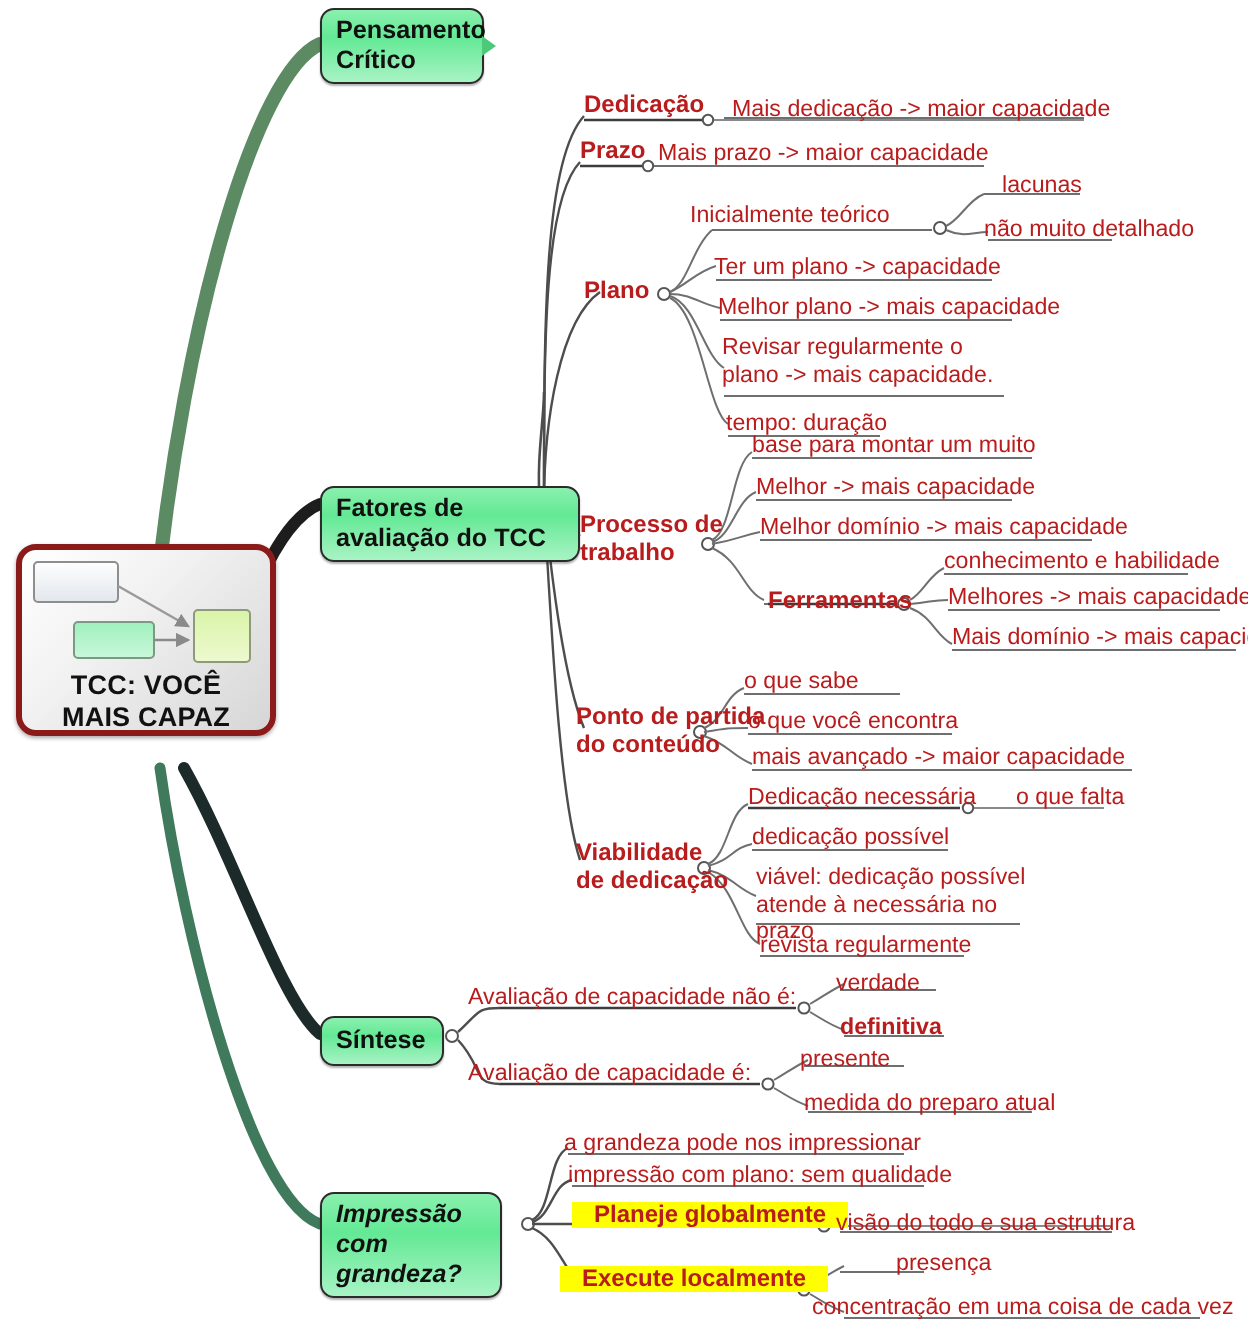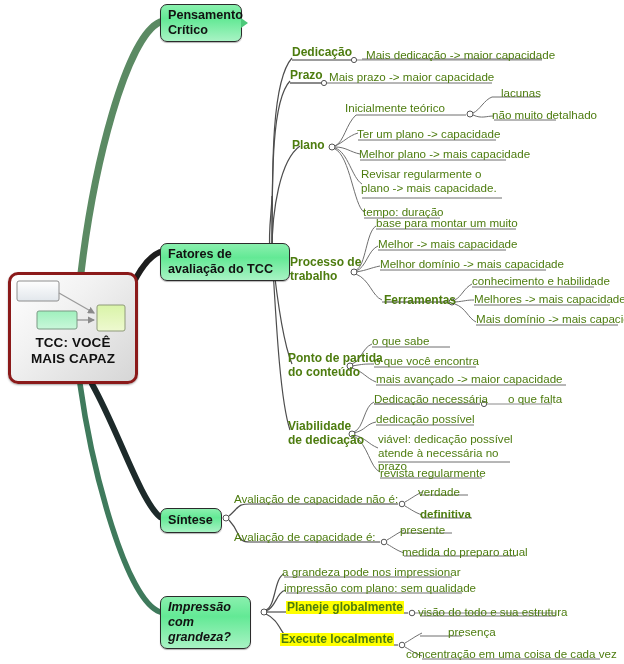--- a/index.html
+++ b/index.html
@@ -3,21 +3,21 @@
 <meta charset="utf-8">
 <style>
   html,body{margin:0;padding:0;background:#ffffff;}
   body{width:624px;height:664px;position:relative;overflow:hidden;
        font-family:"Liberation Sans","DejaVu Sans",sans-serif;}
   #map{position:absolute;left:0;top:0;width:624px;height:664px;}
   svg.wires{position:absolute;left:0;top:0;width:624px;height:664px;pointer-events:none;}
 
   
   .root{
-    position:absolute;left:8px;top:272px;width:130px;height:112px;
+    position:absolute;left:8px;top:272px;width:130px;height:96px;
     border:3px solid #8b1a1a;border-radius:10px;
     background:linear-gradient(135deg,#ffffff 0%,#f2f2f2 38%,#d6d6d6 100%);
     box-shadow:0 1px 2px rgba(0,0,0,.35);
     box-sizing:border-box;
   }
   .root .mini{position:absolute;left:0;top:0;width:124px;height:62px;}
   .root .rootlabel{
     position:absolute;left:0;right:0;top:60px;text-align:center;
     font-size:13.5px;font-weight:bold;color:#111;line-height:16px;
     letter-spacing:.1px;
@@ -33,25 +33,25 @@
     padding:3px 7px 3px 7px;line-height:15px;
   }
   .gnode .marker{
     position:absolute;right:-7px;top:50%;margin-top:-5px;
     width:0;height:0;border-top:5px solid transparent;border-bottom:5px solid transparent;
     border-left:7px solid #4cc97a;
   }
 
   
   .leaf{
-    position:absolute;font-size:11.6px;color:#4d7c0f;white-space:nowrap;
+    position:absolute;font-size:11.6px;color:#b91c1c;white-space:nowrap;
     line-height:13px;
   }
   .leaf.b{font-weight:bold;font-size:12px;}
-  .leaf.hl{background:#ffff00;font-weight:bold;font-size:12px;padding:0 1px;}
+  .leaf.hl{background:#ffff00;font-weight:bold;font-size:12px;padding:0 11px;}
   .leaf.two{line-height:13.5px;white-space:normal;}
 </style>
 </head>
 <body>
 
 <div id="map">
 
   <svg class="wires" viewBox="0 0 624 664">
 
     <path d="M 78 300 C 92 160 128 36 160 22" stroke="#5b8a63" stroke-width="7" fill="none" stroke-linecap="round"></path>

